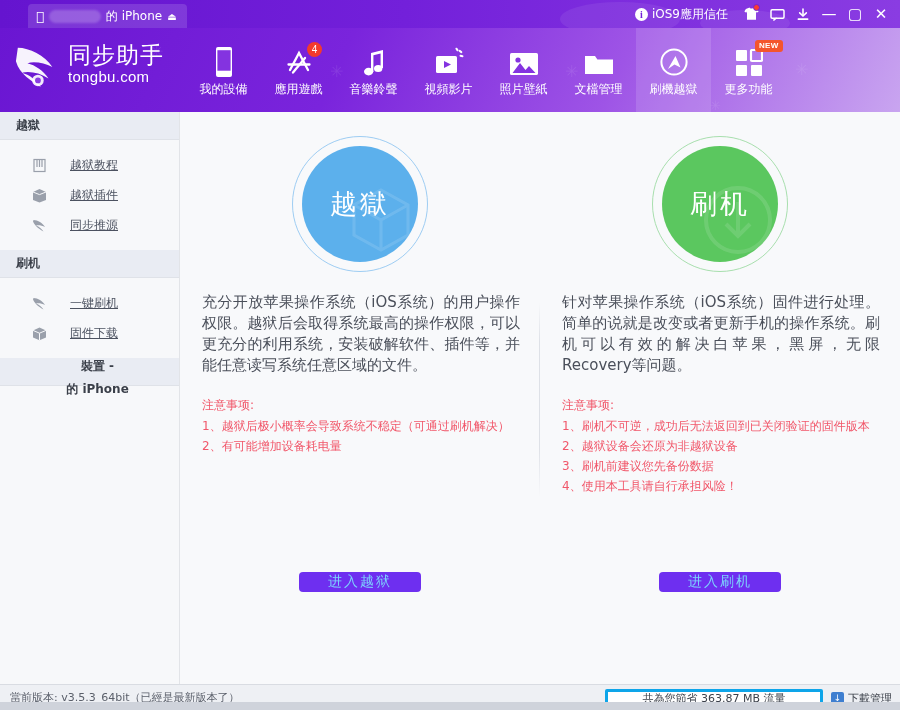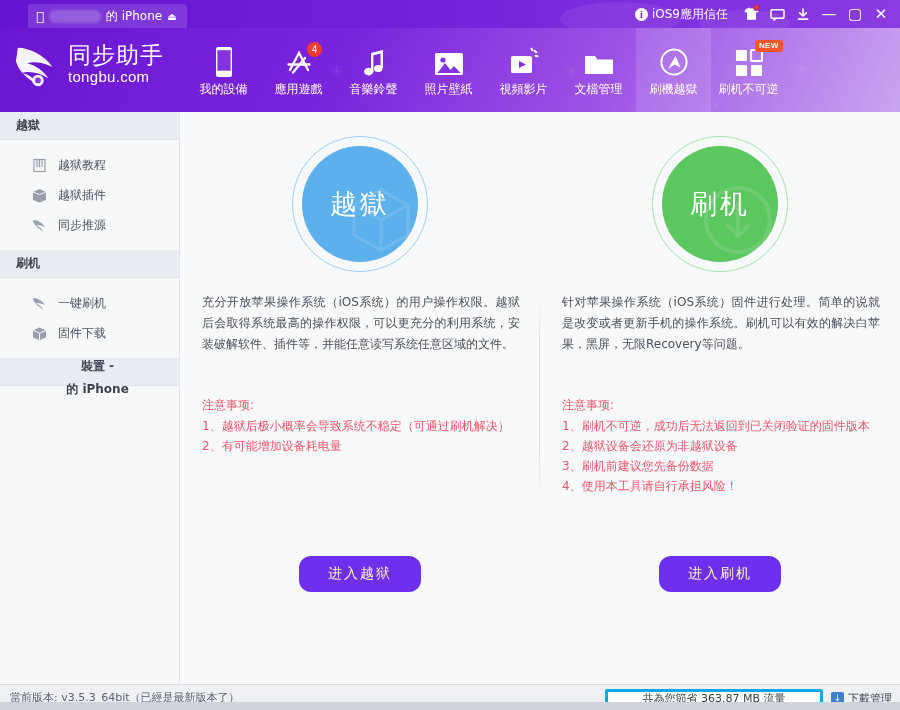--- a/index.html
+++ b/index.html
@@ -140,22 +140,22 @@
     color: #3a3f49; font-size: 12px; font-weight: bold;
     border-bottom: 1px solid #dfe2e8;
   }
   .sb-group.device { justify-content: flex-start; gap: 3px; flex-direction: column; }
   .redact-dark {
     display: inline-block; width: 60px; height: 13px;
     border-radius: 7px; background: #cdd0d6; filter: blur(1.4px);
     vertical-align: middle;
   }
   .sb-item {
-    height: 30px; display: flex; align-items: center; gap: 11px;
-    padding-left: 32px; color: #4c5260; font-size: 12px;
+    height: 30px; display: flex; align-items: center; gap: 23px;
+    padding-left: 32px; color: #4c5260; font-size: 12px; text-decoration: underline;
   }
   .sb-item .sico { width: 15px; height: 15px; display: block; }
   .sb-pad { height: 10px; }
 
   
   .main {
     position: absolute; left: 180px; top: 112px;
     width: 720px; height: 572px;
     background: #f8f9fb;
   }
@@ -186,35 +186,35 @@
   .disc.blue { background: #5cb0ec; }
   .disc.green { background: #5bc75f; }
   .disc .watermark {
     position: absolute; right: -8px; bottom: -6px;
     opacity: .12;
   }
   .disc .lbl { position: relative; z-index: 2; }
 
   .desc {
     position: absolute; top: 180px; left: 22px; right: 20px;
-    color: #4a4f5a; font-size: 12px; line-height: 21px;
+    color: #4a4f5a; font-size: 15px; line-height: 21px;
     text-align: justify;
   }
   .notice {
     position: absolute; top: 283px; left: 22px; right: 12px;
     color: #f1576a; font-size: 12px; line-height: 20px;
   }
   .notice .nt-title { margin-bottom: 1px; }
   .notice .nt-line { white-space: nowrap; }
 
   .act-btn {
     position: absolute; bottom: 92px; left: 50%;
     transform: translateX(-50%);
-    width: 122px; height: 36px; border: none; border-radius: 12px;
-    background: #6e2ff0; color: #fef9c3; font-size: 14px;
+    width: 122px; height: 20px; border: none; border-radius: 4px;
+    background: #6e2ff0; color: #7dd3fc; font-size: 14px;
     letter-spacing: 2px; cursor: pointer;
     font-family: "DejaVu Sans", sans-serif;
   }
 
   
   .statusbar {
     position: absolute; left: 0; bottom: 0; width: 900px; height: 26px;
     background: #eef0f4; border-top: 1px solid #d9dce2;
     display: flex; align-items: center;
   }
@@ -344,44 +344,44 @@
             <path d="M10 25 L10 6 L22 3 L22 21 L19.6 21 L19.6 6.6 L12.4 8.3 L12.4 25 Z"></path>
             <ellipse cx="7.6" cy="24.6" rx="4.6" ry="3.8"></ellipse>
             <ellipse cx="17.2" cy="21.4" rx="4.2" ry="3.5"></ellipse>
           </svg>
         </div>
         <div class="nav-lbl">音樂鈴聲</div>
       </div>
 
       <div class="nav-item">
         <div class="nav-ico">
-          <svg width="30" height="26" viewBox="0 0 30 26" fill="#fff">
-            <rect x="1" y="2" width="28" height="22" rx="1.6"></rect>
-            <circle cx="9" cy="9" r="2.6" fill="#8433e0"></circle>
-            <path d="M3.5 22 L11 12 L16.5 19 L20 15 L26.5 22 Z" fill="#8433e0"></path>
-          </svg>
-        </div>
-        <div class="nav-lbl">照片壁紙</div>
-      </div>
-
-      <div class="nav-item">
-        <div class="nav-ico">
           <svg width="30" height="30" viewBox="0 0 30 30" fill="#fff">
             <rect x="2" y="9" width="21" height="17" rx="1.6"></rect>
             <path d="M10 14 L17 17.5 L10 21 Z" fill="#8433e0"></path>
             <rect x="24.5" y="3.5" width="4" height="2" rx="1" transform="rotate(35 26.5 4.5)"></rect>
             <rect x="21" y="1.5" width="4" height="2" rx="1" transform="rotate(55 23 2.5)"></rect>
             <rect x="25.5" y="8" width="4" height="2" rx="1" transform="rotate(12 27.5 9)"></rect>
           </svg>
         </div>
         <div class="nav-lbl">視頻影片</div>
       </div>
 
       <div class="nav-item">
         <div class="nav-ico">
+          <svg width="30" height="26" viewBox="0 0 30 26" fill="#fff">
+            <rect x="1" y="2" width="28" height="22" rx="1.6"></rect>
+            <circle cx="9" cy="9" r="2.6" fill="#8433e0"></circle>
+            <path d="M3.5 22 L11 12 L16.5 19 L20 15 L26.5 22 Z" fill="#8433e0"></path>
+          </svg>
+        </div>
+        <div class="nav-lbl">照片壁紙</div>
+      </div>
+
+      <div class="nav-item">
+        <div class="nav-ico">
           <svg width="30" height="24" viewBox="0 0 30 24" fill="#fff">
             <path d="M1 3 L11 3 L13.4 6.4 L29 6.4 L29 21 L1 21 Z"></path>
           </svg>
         </div>
         <div class="nav-lbl">文檔管理</div>
       </div>
 
       <div class="nav-item active">
         <div class="nav-ico">
           <svg width="30" height="30" viewBox="0 0 30 30" fill="none">
@@ -394,21 +394,21 @@
 
       <div class="nav-item">
         <div class="nav-ico">
           <svg width="28" height="28" viewBox="0 0 28 28" fill="#fff">
             <rect x="1" y="1" width="11" height="11" rx="1"></rect>
             <rect x="16" y="1" width="11" height="11" rx="1" fill="none" stroke="#fff" stroke-width="2.2"></rect>
             <rect x="1" y="16" width="11" height="11" rx="1"></rect>
             <rect x="16" y="16" width="11" height="11" rx="1"></rect>
           </svg>
         </div>
-        <div class="nav-lbl">刷机不可逆</div>
+        <div class="nav-lbl">更多功能</div>
         <div class="badge-new">NEW</div>
       </div>
 
     </div>
   </div>
 
   <div class="sidebar">
 
     <div class="sb-group">
       <span>越獄</span>

